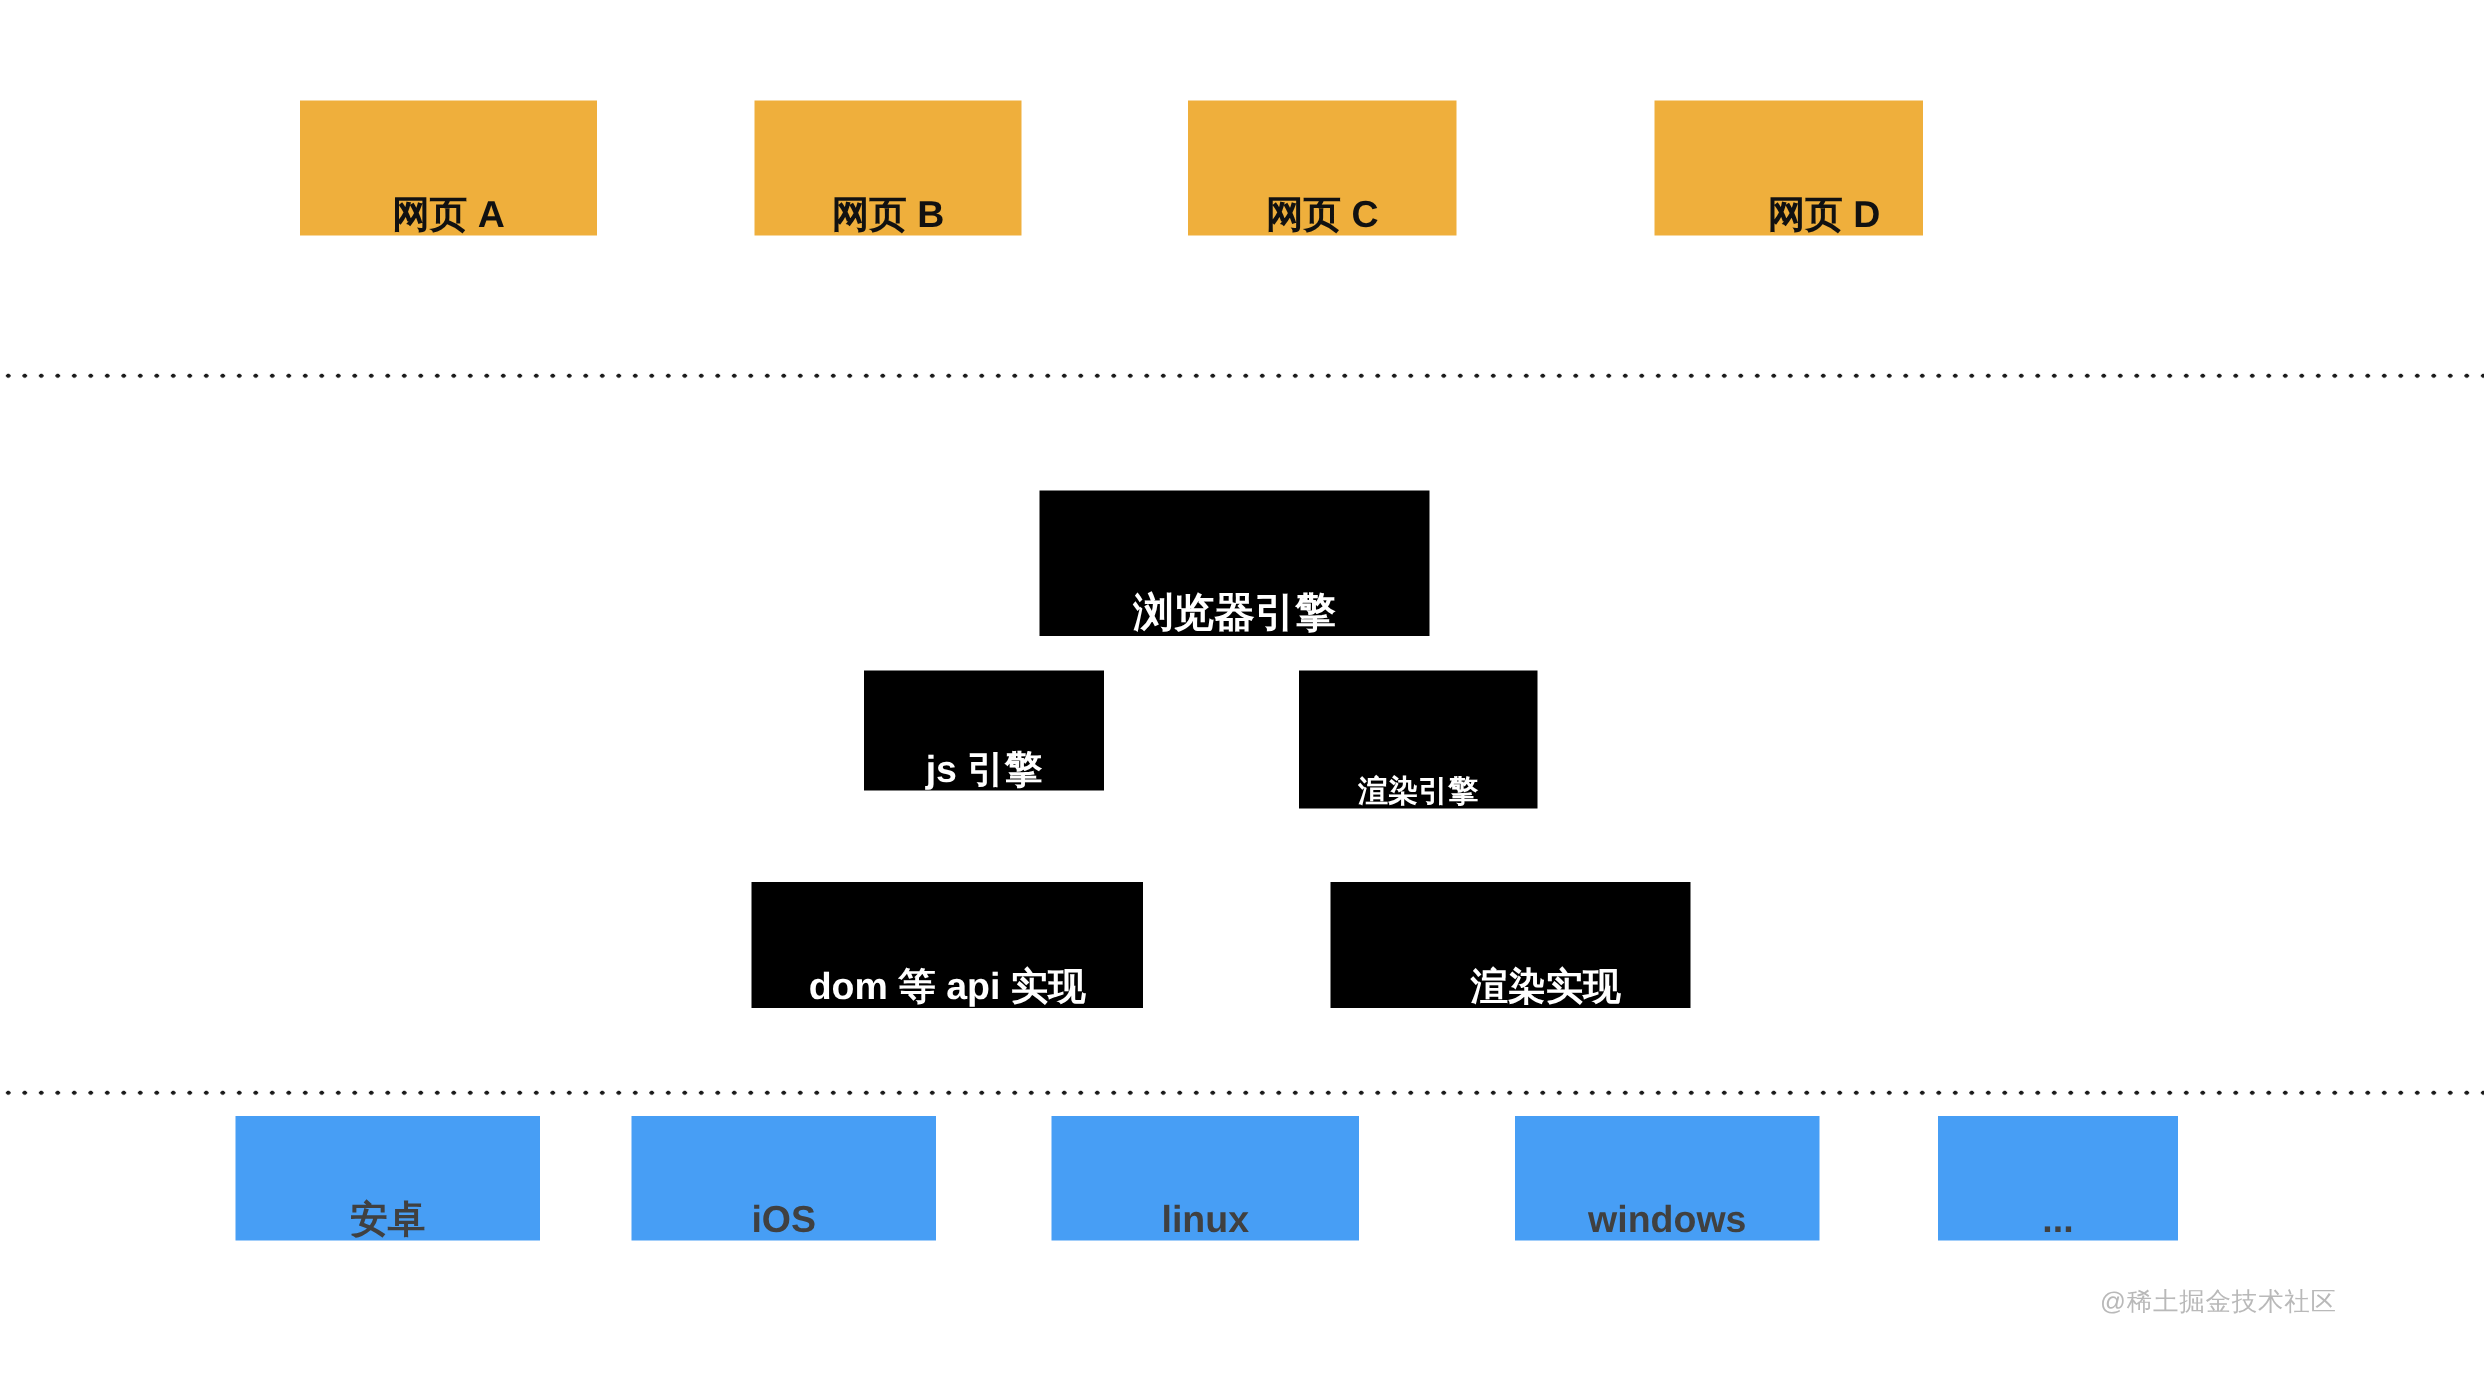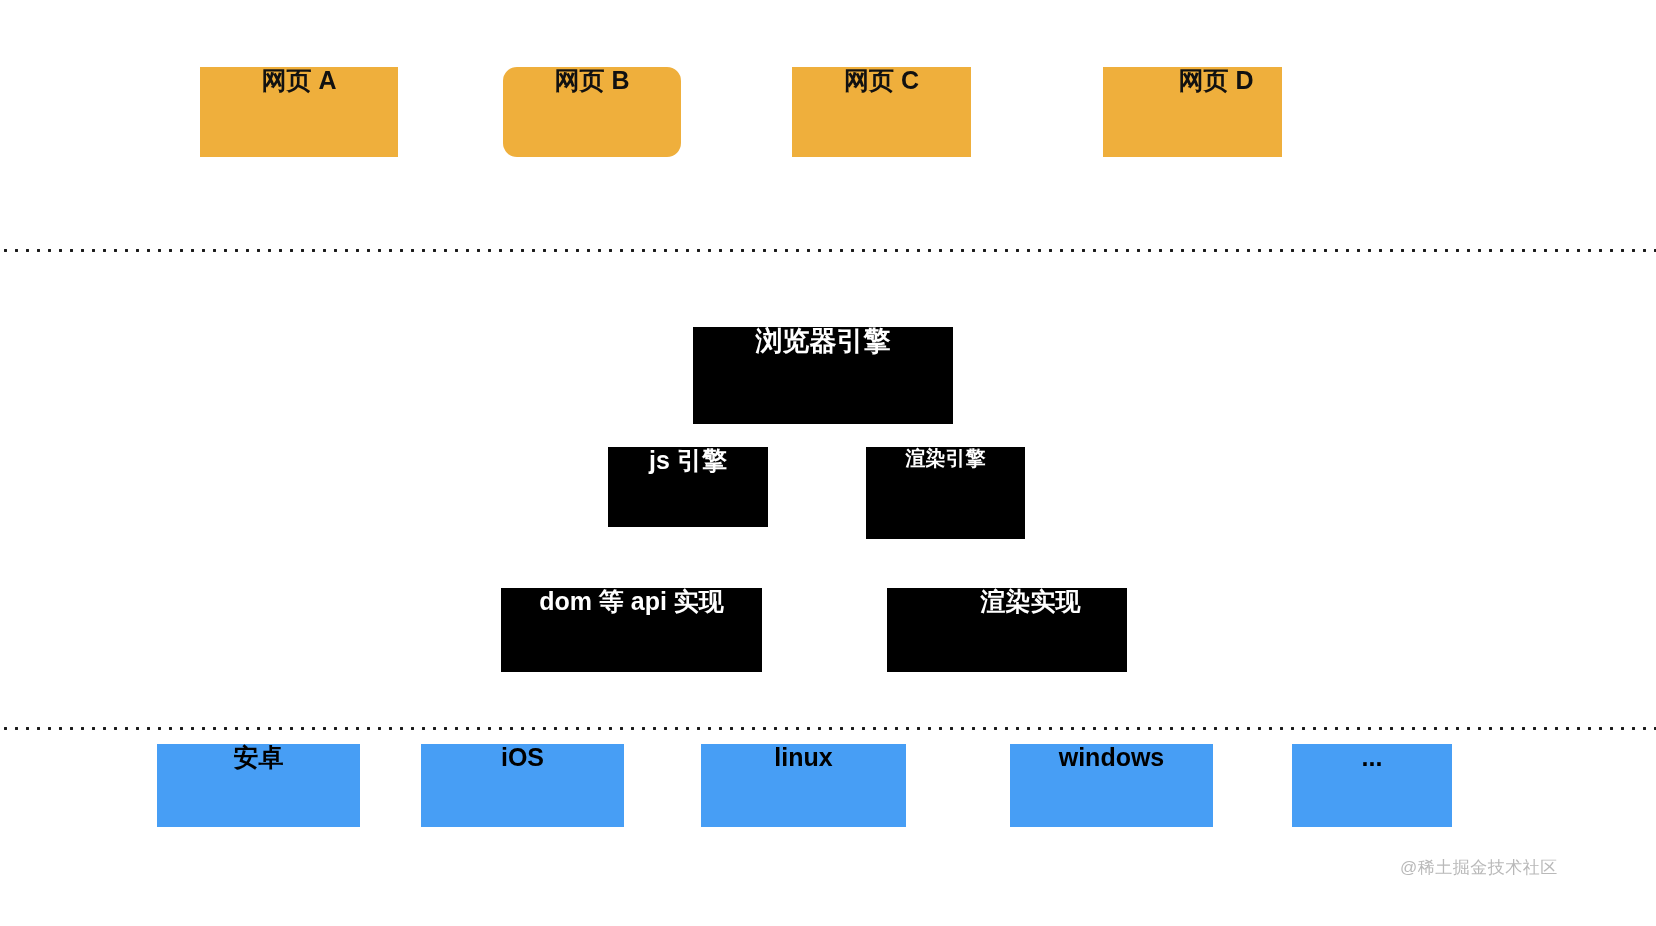--- a/index.html
+++ b/index.html
@@ -16,21 +16,21 @@
     width: 1656px;
     height: 926px;
     background: #ffffff;
     overflow: hidden;
   }
 
   
   .box {
     position: absolute;
     display: flex;
-    align-items: flex-start;
+    align-items: flex-end;
     justify-content: center;
     text-align: center;
     box-sizing: border-box;
     line-height: 1.1;
     white-space: nowrap;
   }
 
   .box-web {
     background: #EFAF3C;
     color: #111111;
@@ -39,21 +39,21 @@
   }
 
   .box-engine {
     background: #000000;
     color: #ffffff;
     font-weight: 700;
   }
 
   .box-os {
     background: #479EF5;
-    color: #000000;
+    color: #404040;
     font-size: 25px;
     font-weight: 700;
   }
 
   
   .divider {
     position: absolute;
     left: 0;
     width: 1656px;
     height: 5px;
@@ -75,41 +75,41 @@
 </style>
 </head>
 <body>
 
 <div id="canvas">
 
   <div id="layer-web-pages">
       <div class="box box-web" style="left: 200px; top: 67px; width: 198px; height: 90px; font-size: 25px;">
         <span>网页 A</span>
       </div>
-      <div class="box box-web" style="left: 503px; top: 67px; width: 178px; height: 90px; font-size: 25px; border-radius: 14px;">
+      <div class="box box-web" style="left: 503px; top: 67px; width: 178px; height: 90px; font-size: 25px;">
         <span>网页 B</span>
       </div>
       <div class="box box-web" style="left: 792px; top: 67px; width: 179px; height: 90px; font-size: 25px;">
         <span>网页 C</span>
       </div>
       <div class="box box-web" style="left: 1103px; top: 67px; width: 179px; height: 90px; font-size: 25px; padding-left: 47px;">
         <span>网页 D</span>
       </div>
     </div>
 
   <div id="layer-dividers">
       <div class="divider" style="top: 248px;"></div>
       <div class="divider" style="top: 726px;"></div>
     </div>
 
   <div id="layer-browser-engine">
       <div class="box box-engine" style="left: 693px; top: 287px; width: 260px; height: 97px; font-size: 27px; margin-top: 40px;">
         <span>浏览器引擎</span>
       </div>
-      <div class="box box-engine" style="left: 608px; top: 447px; width: 160px; height: 80px; font-size: 25px;">
+      <div class="box box-engine" style="left: 576px; top: 447px; width: 160px; height: 80px; font-size: 25px;">
         <span>js 引擎</span>
       </div>
       <div class="box box-engine" style="left: 866px; top: 447px; width: 159px; height: 92px; font-size: 20px;">
         <span>渲染引擎</span>
       </div>
       <div class="box box-engine" style="left: 501px; top: 588px; width: 261px; height: 84px; font-size: 25px;">
         <span>dom 等 api 实现</span>
       </div>
       <div class="box box-engine" style="left: 887px; top: 588px; width: 240px; height: 84px; font-size: 25px; padding-left: 47px;">
         <span>渲染实现</span>

